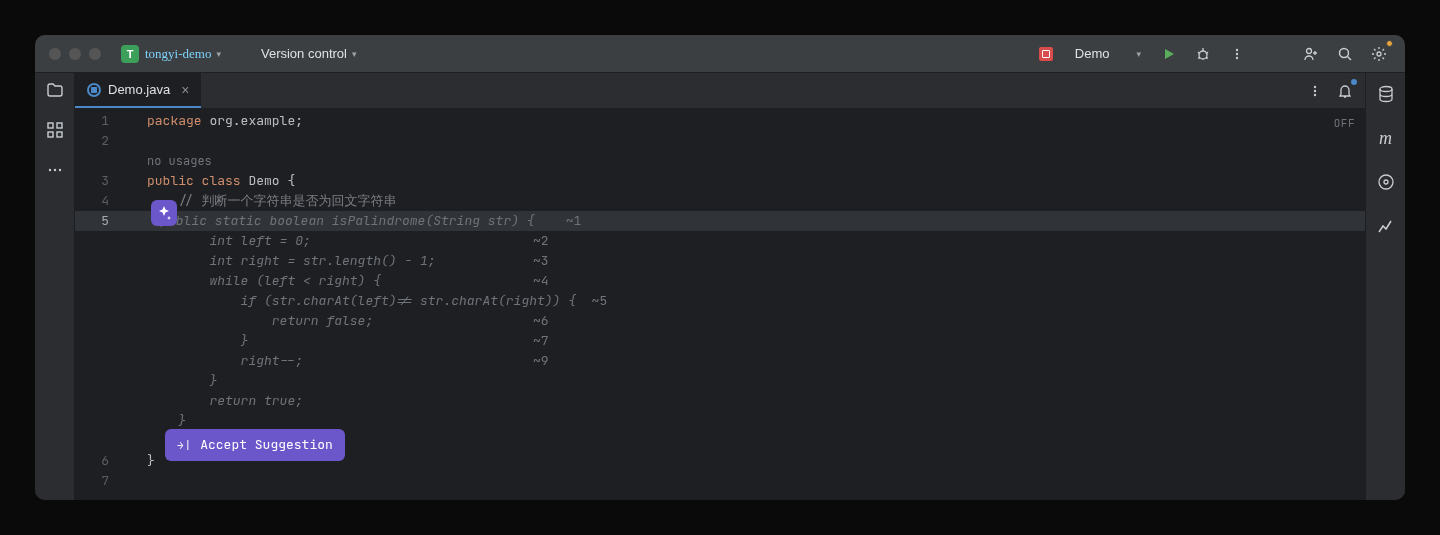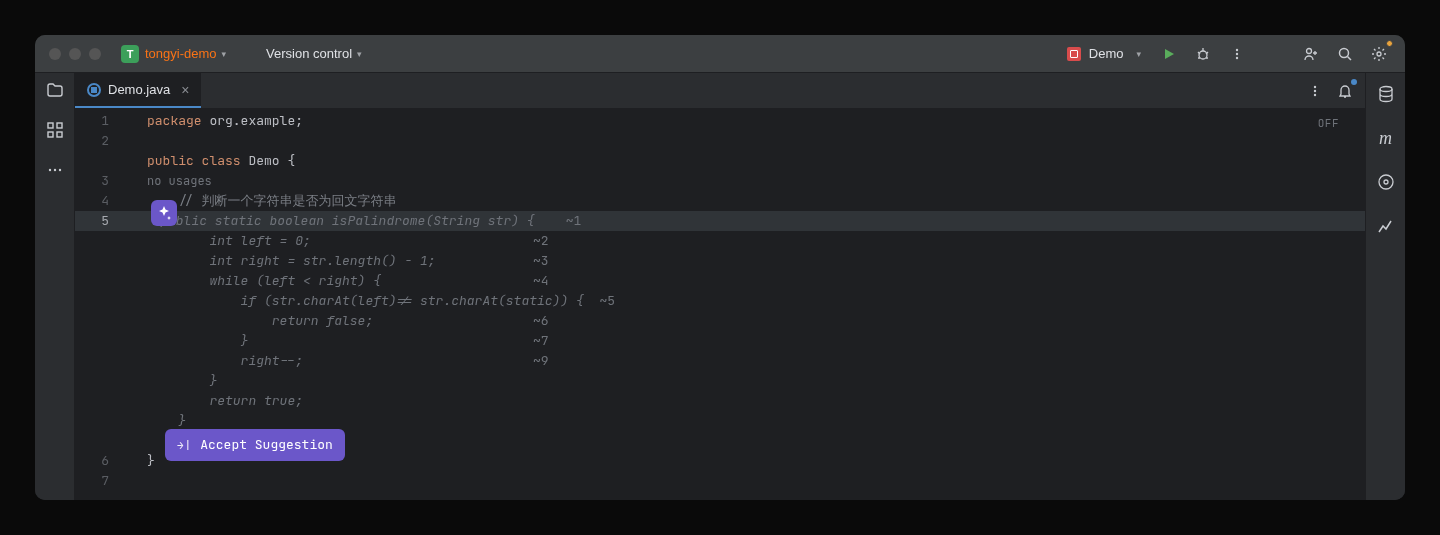--- a/index.html
+++ b/index.html
@@ -31,27 +31,27 @@
   border-bottom: 1px solid #1e1f22;
 }
 .traffic-lights { display: flex; gap: 8px; margin-right: 14px; }
 .traffic-light { width: 12px; height: 12px; border-radius: 50%; background: #555; }
 .proj-badge {
   width: 18px; height: 18px; border-radius: 4px;
   background: #3c9f5a; color: #fff; font-size: 11px;
   display: flex; align-items: center; justify-content: center;
   font-weight: 600; margin-right: 6px;
 }
-.proj-name { color: #f97316; font-size: 13px; }
+.proj-name { color: #7dd3fc; font-size: 13px; font-family: Liberation Serif, serif; }
 .tb-item { display: flex; align-items: center; cursor: pointer; padding: 4px 6px; border-radius: 4px; }
 .chev { margin-left: 5px; opacity: 0.7; color: #c9ccd1; font-size: 9px; }
 .vc { margin-left: 28px; color: #dfe1e5; font-size: 13px; }
 .tb-spacer { flex: 1; }
 .tb-right { display: flex; align-items: center; gap: 10px; }
-.run-config { display: flex; align-items: center; color: #dfe1e5; font-size: 13px; gap: 8px; }
+.run-config { display: flex; align-items: center; color: #dfe1e5; font-size: 13px; gap: 22px; }
 .rc-icon { width: 14px; height: 14px; background: #d84c4c; border-radius: 2px; position: relative; }
 .rc-icon::after { content:''; position:absolute; inset:3px; border:1px solid #fff; border-radius:1px; }
 .icon-btn { width: 24px; height: 24px; display: flex; align-items: center; justify-content: center; color: #c9ccd1; cursor: pointer; border-radius: 4px; }
 .run-icon { color: #5aad5c; }
 .gear-wrap { position: relative; }
 .gear-dot { position:absolute; top:-2px; right:-2px; width:7px; height:7px; border-radius:50%; background:#e8a33d; border:1px solid #3c3f41; }
 .body-row { flex:1; display:flex; min-height:0; }
 .left-rail { width: 40px; background: #2b2d30; border-right: 1px solid #1e1f22; display:flex; flex-direction:column; align-items:center; padding-top:6px; gap:18px; }
 .rail-icon { width:22px; height:22px; display:flex; align-items:center; justify-content:center; color:#c9ccd1; cursor:pointer; }
 .main-col { flex:1; display:flex; flex-direction:column; min-width:0; }
@@ -71,21 +71,21 @@
 .blank-ln { height:20px; }
 .code-area { flex:1; background:#1e1f22; font-family:'JetBrains Mono','Menlo',monospace; font-size:13px; line-height:20px; padding-top:2px; padding-left:6px; position:relative; }
 .code-line { height:20px; white-space:pre;margin-left:18px; }
 .hl-line { background:#303438; margin-left:-6px; padding-left:6px; }
 .k { color:#cf8e6d; }
 .c { color:#bcbec4; }
 .hint { color:#6f737a; font-size:12px; }
 .comment { color:#7a7e85; }
 .ghost { color:#6f737a; font-style: italic; }
 .cm { color:#6f737a; }
-.off-badge { position:absolute; top:4px; right:26px; color:#6f737a; font-size:11px; letter-spacing:0.5px; }
+.off-badge { position:absolute; top:4px; right:10px; color:#6f737a; font-size:11px; letter-spacing:0.5px; }
 .ai-badge { position:absolute; left:28px; top:91px; width:26px; height:26px; border-radius:6px; background:#6b57c9; display:flex; align-items:center; justify-content:center; }
 .accept-btn { position:absolute; left:42px; top:320px; background:#6b57c9; color:#fff; font-size:13px; padding:6px 12px; border-radius:6px; display:flex; align-items:center; gap:8px; cursor:pointer; }
 .tab-glyph { font-size:11px; opacity:0.9; letter-spacing:1px; }
 .right-rail { width:40px; background:#2b2d30; border-left:1px solid #1e1f22; display:flex; flex-direction:column; align-items:center; padding-top:10px; gap:22px; }
 svg { display:block; }
 </style>
 </head>
 <body>
 
 <div class="window">
@@ -223,28 +223,28 @@
             <div class="blank-ln"></div>
             <div class="blank-ln"></div>
           <div class="ln">6</div>
           <div class="ln">7</div>
         </div>
         <div class="code-area">
           <div class="off-badge">OFF</div>
 
           <div class="code-line"><span class="k">package</span><span class="c"> org.example;</span></div>
           <div class="code-line"></div>
+          <div class="code-line"><span class="hint">no usages</span></div>
           <div class="code-line"><span class="k">public</span><span class="k"> class</span><span class="c"> Demo {</span></div>
-          <div class="code-line"><span class="hint">no usages</span></div>
           <div class="code-line"><span class="comment">    // 判断一个字符串是否为回文字符串</span></div>
           <div class="code-line hl-line"><span class="ghost">    public static boolean isPalindrome(String str) {</span><span class="cm">    ~1</span></div>
           <div class="code-line"><span class="ghost">        int left = 0;</span><span class="cm" style="position:absolute;left:410px">~2</span></div>
           <div class="code-line"><span class="ghost">        int right = str.length() - 1;</span><span class="cm" style="position:absolute;left:410px">~3</span></div>
           <div class="code-line"><span class="ghost">        while (left &lt; right) {</span><span class="cm" style="position:absolute;left:410px">~4</span></div>
-          <div class="code-line"><span class="ghost">            if (str.charAt(left)!= str.charAt(static)) {</span><span class="cm">  ~5</span></div>
+          <div class="code-line"><span class="ghost">            if (str.charAt(left)!= str.charAt(right)) {</span><span class="cm">  ~5</span></div>
           <div class="code-line"><span class="ghost">                return false;</span><span class="cm" style="position:absolute;left:410px">~6</span></div>
           <div class="code-line"><span class="ghost">            }</span><span class="cm" style="position:absolute;left:410px">~7</span></div>
           <div class="code-line"><span class="ghost">            right--;</span><span class="cm" style="position:absolute;left:410px">~9</span></div>
           <div class="code-line"><span class="ghost">        }</span></div>
           <div class="code-line"><span class="ghost">        return true;</span></div>
           <div class="code-line"><span class="ghost">    }</span></div>
           <div class="code-line"></div>
           <div class="code-line"><span class="c">}</span></div>
 
           <div class="ai-badge">

